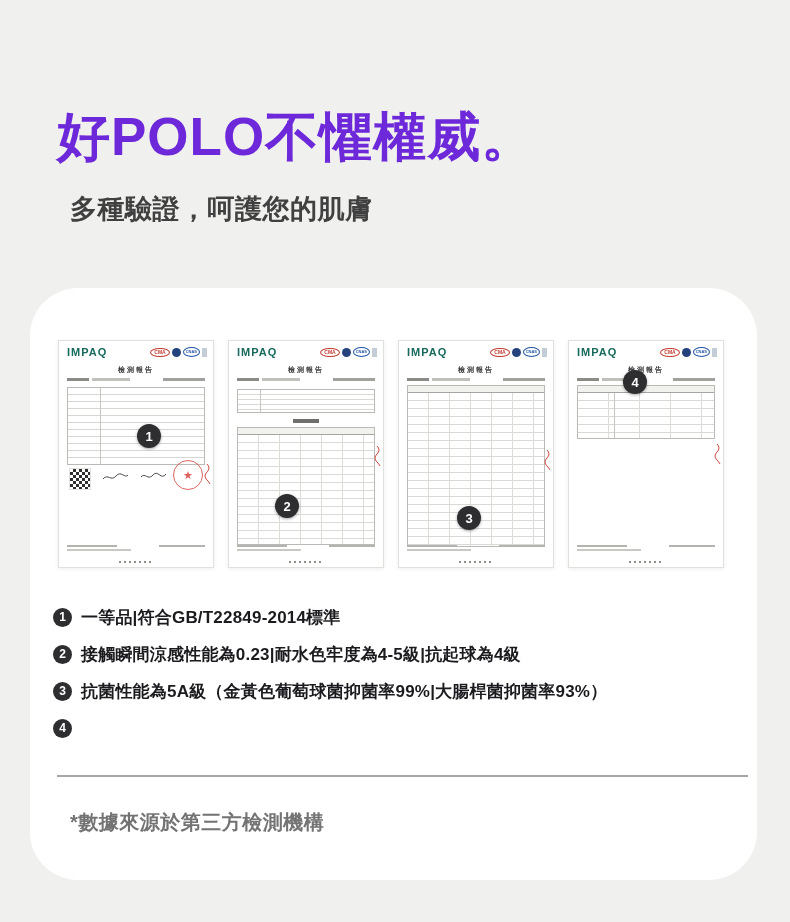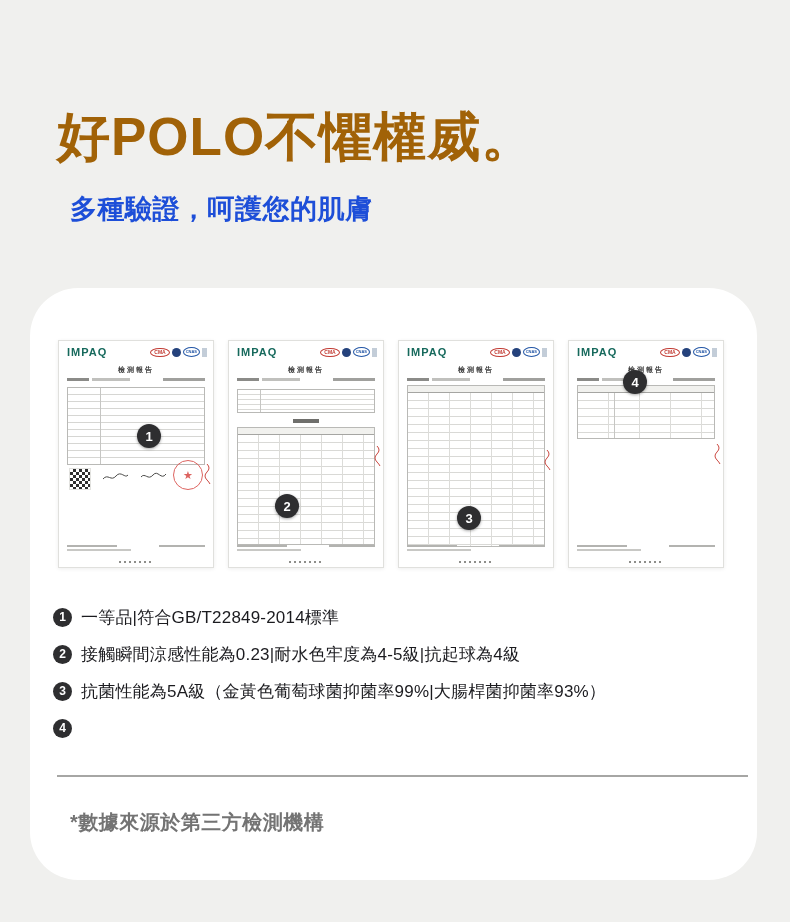--- a/index.html
+++ b/index.html
@@ -4,25 +4,25 @@
 <style>
   * { margin:0; padding:0; box-sizing:border-box; }
   html,body { background:#f0f0ee; }
   .stage {
     position:relative; width:790px; height:922px; background:#f0f0ee;
     font-family:"Liberation Sans", sans-serif; overflow:hidden; margin:0 auto;
   }
   
   .page-title {
     position:absolute; left:57px; top:102px;
-    font-size:53px; font-weight:900; color:#a16207; letter-spacing:1px;
+    font-size:53px; font-weight:900; color:#6d28d9; letter-spacing:1px;
   }
   .page-subtitle {
     position:absolute; left:70px; top:191px;
-    font-size:27px; font-weight:800; color:#1d4ed8; letter-spacing:.5px;
+    font-size:27px; font-weight:800; color:#404040; letter-spacing:.5px;
   }
   
   .card {
     position:absolute; left:30px; top:288px; width:727px; height:592px;
     background:#ffffff; border-radius:48px;
   }
   
   .docs-row { position:absolute; left:28px; top:52px; display:flex; gap:14px; }
   .paper {
     position:relative; width:156px; height:228px; background:#fff;
@@ -95,21 +95,21 @@
   .p-dots { position:absolute; left:50%; transform:translateX(-50%); bottom:4px; width:34px; height:2px;
             background:repeating-linear-gradient(to right, #8e8e8b 0 2px, transparent 2px 5px); }
   
   .findings { position:absolute; left:23px; top:319px; list-style:none; display:flex; flex-direction:column; gap:17px; }
   .finding { display:flex; align-items:center; height:20px; }
   .f-badge {
     flex:none; width:19px; height:19px; border-radius:50%; background:#2e2e30;
     color:#fff; font-size:12px; font-weight:700;
     display:flex; align-items:center; justify-content:center;
   }
-  .f-text { margin-left:9px; font-size:17px; font-weight:400; color:#1b1b1f; white-space:nowrap; letter-spacing:.2px; }
+  .f-text { margin-left:9px; font-size:17px; font-weight:700; color:#1b1b1f; white-space:nowrap; letter-spacing:.2px; }
   
   .divider { position:absolute; left:27px; top:487px; width:691px; height:2px; background:#a6a6a4; }
   .footnote { position:absolute; left:40px; top:521px; font-size:20px; font-weight:800; color:#737373; letter-spacing:.5px; }
 </style>
 </head>
 <body>
 
 <div class="stage">
   <h1 class="page-title">好POLO不懼權威。</h1>
   <h2 class="page-subtitle">多種驗證，呵護您的肌膚</h2>

